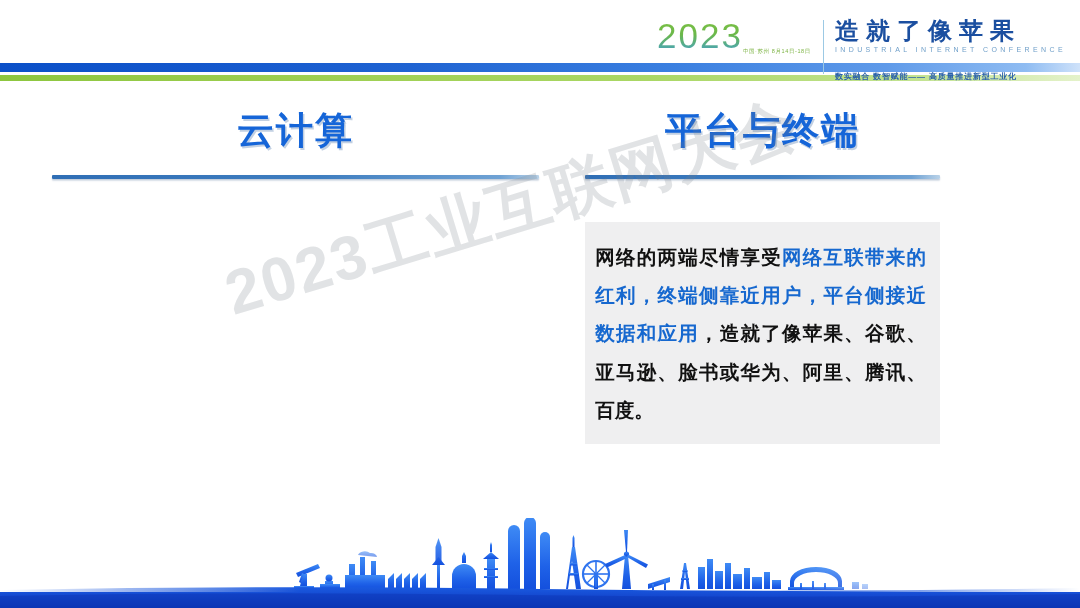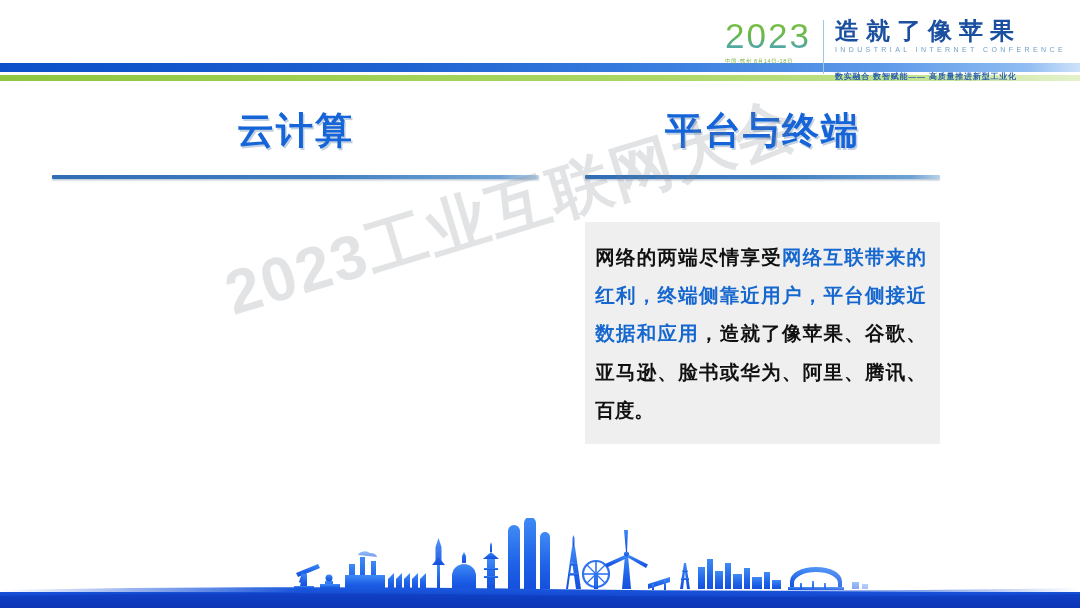--- a/index.html
+++ b/index.html
@@ -58,22 +58,22 @@
     position: absolute;
     right: 14px;
     top: 18px;
     display: flex;
     align-items: flex-start;
     height: 62px;
   }
 
   .logo-left {
     display: flex;
-    flex-direction: column;
-    align-items: flex-start;
+    flex-direction: row;
+    align-items: flex-end;
     padding-right: 12px;
   }
 
   .logo-year {
     font-size: 35px;
     font-weight: 400;
     letter-spacing: 2px;
     line-height: 1.05;
     background: linear-gradient(to bottom, #7ec143 0%, #6bb84a 45%, #3f9fd8 100%);
     -webkit-background-clip: text;

